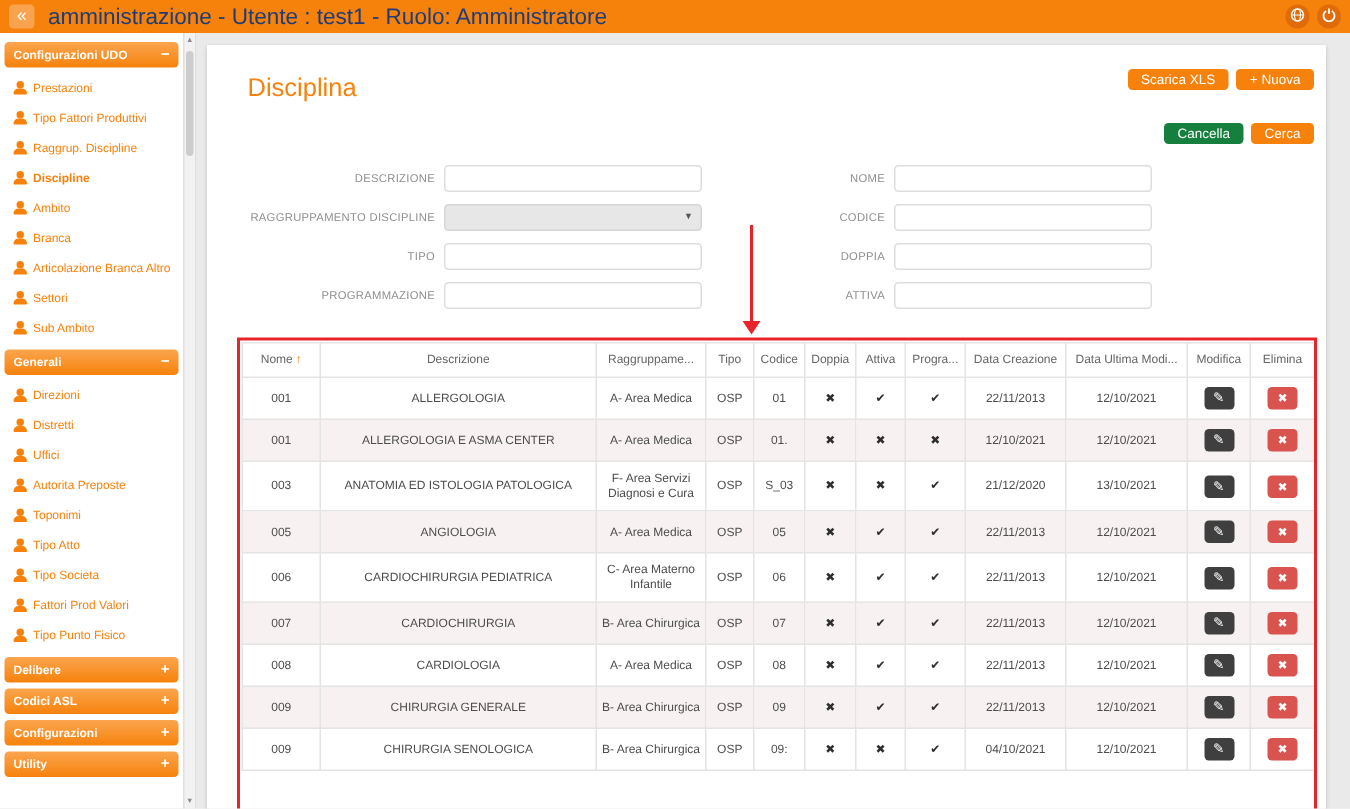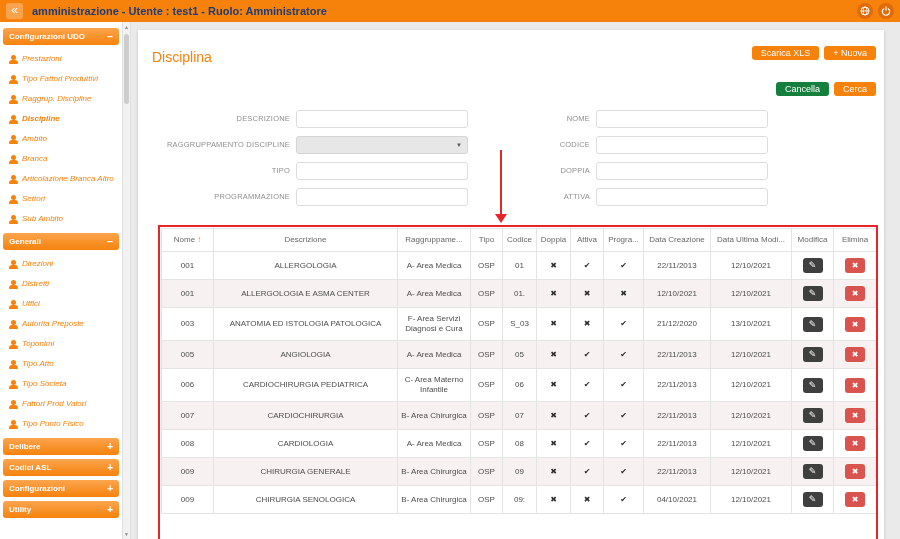--- a/index.html
+++ b/index.html
@@ -5,53 +5,53 @@
   * { margin:0; padding:0; box-sizing:border-box; }
   html,body { width:900px; height:539px; }
   body { font-family:"Liberation Sans", sans-serif; overflow:hidden; background:#eaeaea; }
   .app { position:relative; width:900px; height:539px; overflow:hidden; background:#eaeaea; }
 
   
   .topbar { position:absolute; top:0; left:0; width:900px; height:22px; background:#f6820c;
             display:flex; align-items:center; padding:0 6px; z-index:10; }
   .back-btn { width:17px; height:16px; background:#f9a34f; border-radius:3px; color:#fff;
               font-size:12px; line-height:15px; text-align:center; cursor:pointer; flex:0 0 17px; }
-  .topbar-title { margin-left:9px; font-size:11px; font-weight:bold; color:#1d3c78; white-space:nowrap; }
+  .topbar-title { margin-left:9px; font-size:15px; font-weight:normal; color:#1d3c78; white-space:nowrap; }
   .topbar-right { margin-left:auto; display:flex; gap:5px; align-items:center; }
   .circle-btn { width:16px; height:16px; border-radius:50%; background:#e06b09; display:flex;
                 align-items:center; justify-content:center; cursor:pointer; }
 
   
   .sidebar { position:absolute; top:22px; left:0; width:122px; bottom:0; background:#fff;
              padding:2px 2px 0 2px; overflow:hidden; }
   .side-header { height:17px; background:linear-gradient(#fba54e,#f6820c); border-radius:3px;
                  color:#fff; font-size:8px; font-weight:bold; display:flex; align-items:center;
                  padding:0 6px; margin:4px 1px; cursor:pointer;text-align:right; }
   .side-header .toggle { margin-left:auto; font-size:10px; font-weight:bold; }
-  .side-item { display:flex; align-items:center; gap:4px; padding:5px 2px 5px 7px;
-               color:#f6820c; font-size:8px; line-height:1.25; cursor:pointer;font-style:italic; }
+  .side-item { display:flex; align-items:flex-start; gap:4px; padding:5px 2px 5px 7px;
+               color:#f6820c; font-size:8px; line-height:1.25; cursor:pointer; }
   .side-item.active .side-label { font-weight:bold; }
   .person-icon { position:relative; width:9px; height:9px; flex:0 0 9px; margin-top:0px; }
   .person-icon::before { content:""; position:absolute; top:0; left:2px; width:5px; height:5px;
                          border-radius:50%; background:#f6820c; }
   .person-icon::after { content:""; position:absolute; bottom:0; left:0; width:9px; height:4px;
                         border-radius:5px 5px 1px 1px; background:#f6820c; }
 
   
   .scroll-strip { position:absolute; top:22px; left:122px; width:9px; bottom:0; background:#f2f2f2;
                   border-left:1px solid #e0e0e0; border-right:1px solid #e0e0e0; cursor:pointer; }
   .sarrow { position:absolute; left:0; width:7px; text-align:center; font-size:5px; color:#8a8a8a; }
   .sarrow.up { top:2px; } .sarrow.down { bottom:2px; }
   .sthumb { position:absolute; top:12px; left:1px; width:5px; height:70px; background:#cdcdcd; border-radius:3px; }
 
   
   .main { position:absolute; top:22px; left:131px; right:0; bottom:0; background:#eaeaea; }
   .card { position:absolute; top:8px; left:7px; width:746px; height:524px; background:#fff;
           box-shadow:0 1px 3px rgba(0,0,0,0.18); }
-  .page-title { position:absolute; top:19px; left:14px; font-size:14px; color:#f6820c;text-align:right; }
+  .page-title { position:absolute; top:19px; left:27px; font-size:17px; color:#f6820c;text-align:right; }
   .top-actions { position:absolute; top:16px; right:8px; display:flex; gap:5px; }
   .search-actions { position:absolute; top:52px; right:8px; display:flex; gap:5px; }
   .btn { border:none; border-radius:3px; color:#fff; font-size:9px; padding:2px 9px;
          font-family:inherit; cursor:pointer; white-space:nowrap; }
   .btn.orange { background:#f6820c; }
   .btn.gray { background:#15803d; }
 
   
   .form-area { position:absolute; top:80px; left:0; width:640px; display:grid;
                grid-template-columns:152px 172px 116px 172px; column-gap:6px; row-gap:8px;

